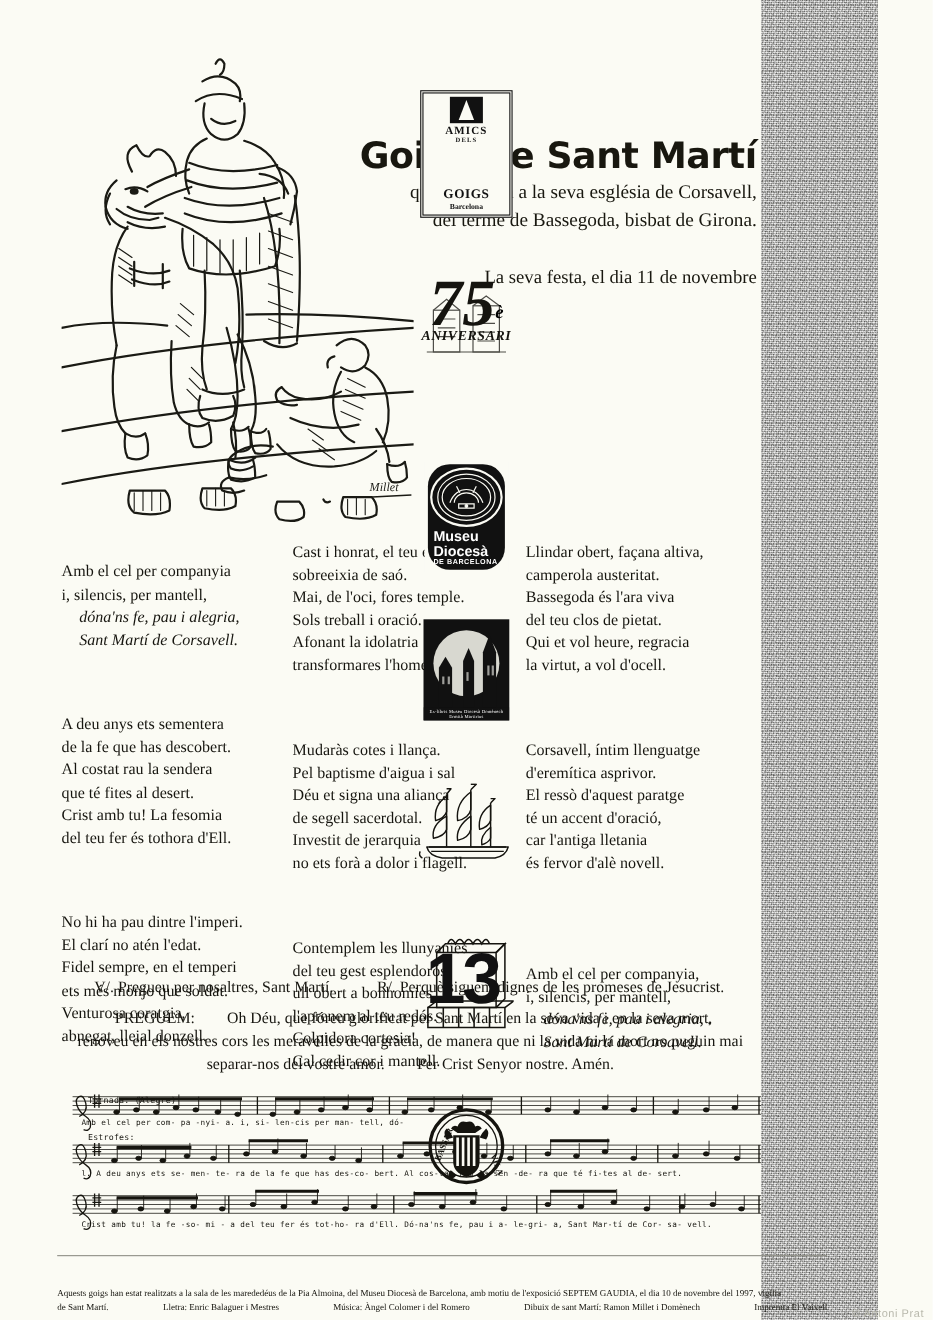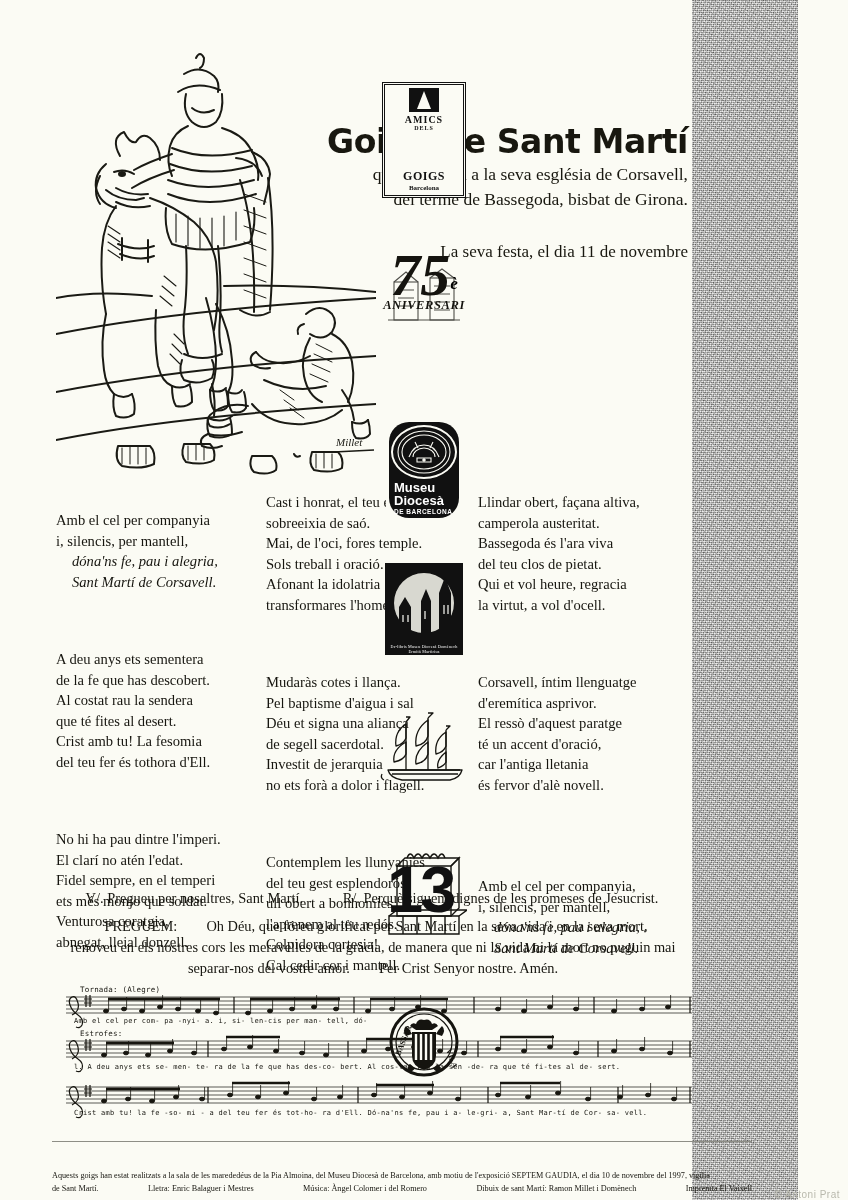--- a/index.html
+++ b/index.html
@@ -572,21 +572,21 @@
     </div>
     <div>renoveu en els nostres cors les meravelles de la gràcia, de manera que ni la vida ni la mort no puguin mai</div>
     <div>
       <span>separar-nos del vostre amor.</span>
       <span class="pr-gap"></span>
       <span>Per Crist Senyor nostre. Amén.</span>
     </div>
   </div>
 
   <div id="music">
-    <div class="music-label" style="left:22px; top:0px;">Tornada: (Alegre)</div>
+    <div class="music-label" style="left:22px; top:11px;">Tornada: (Alegre)</div>
     <div class="music-label" style="left:22px; top:44px;">Estrofes:</div>
 
     <svg width="634" height="150" viewBox="0 0 634 150">
       <g stroke="#16150f" stroke-width="0.7">
 
         <g>
           <path d="M8 12h626M8 16h626M8 20h626M8 24h626M8 28h626"></path>
         </g>
 
         <g>

